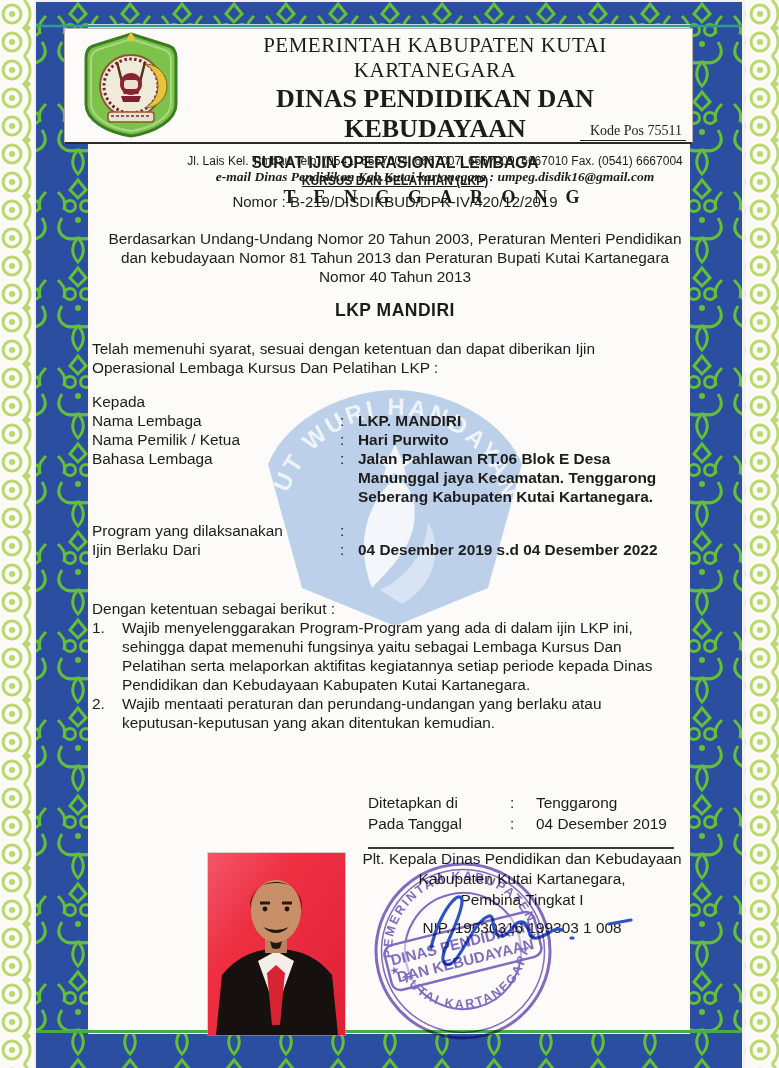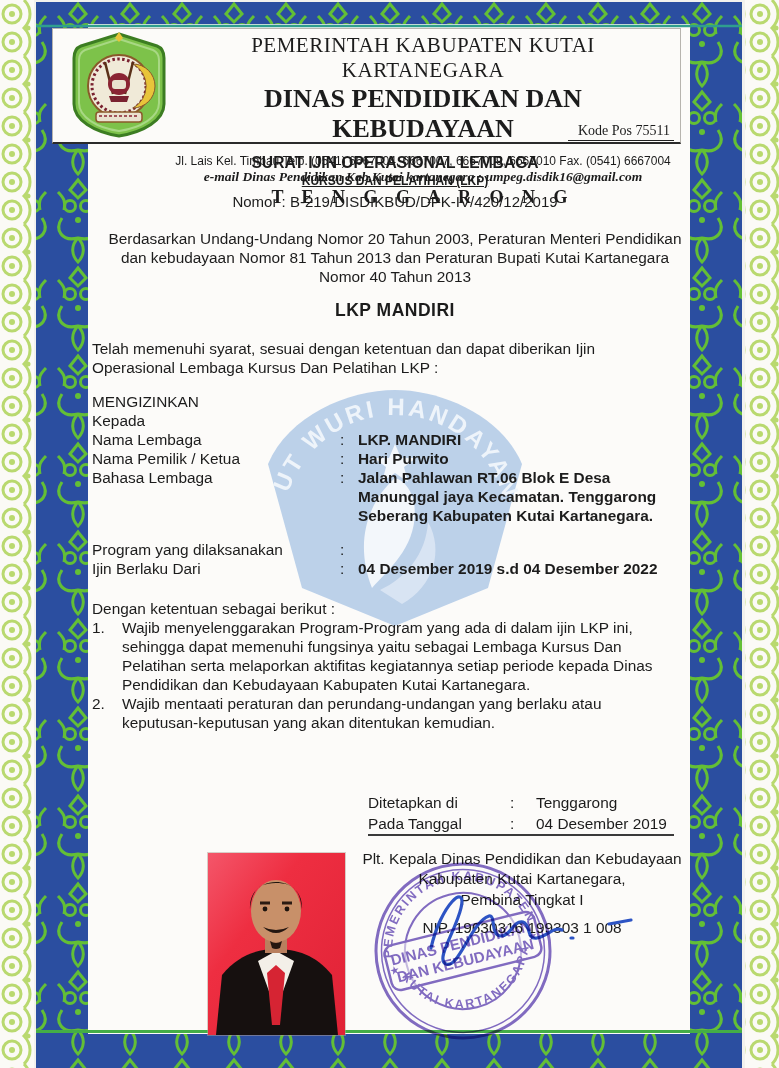--- a/index.html
+++ b/index.html
@@ -3,21 +3,21 @@
 <meta charset="utf-8">
 <style>
   html,body{margin:0;padding:0;background:#e8e7e3;}
   .page{position:relative;width:779px;height:1068px;background:#f2f1ed;overflow:hidden;
         font-family:"Liberation Sans",sans-serif;color:#1c1c1c;}
   .content-bg{position:absolute;left:88px;top:27px;width:602px;height:1007px;background:#fcfbf9;}
   svg{display:block;}
   .abs{position:absolute;}
 
   
-  .header-box{position:absolute;left:52px;top:28px;width:627px;height:113px;background:#fcfbf9;
+  .header-box{position:absolute;left:64px;top:28px;width:627px;height:113px;background:#fcfbf9;
               border:1px solid #b7b4ae;border-bottom:2.5px solid #2b2b2b;z-index:5;}
   .crest{position:absolute;left:16px;top:3px;}
   .header-text{position:absolute;left:118px;top:4px;width:504px;text-align:center;
                font-family:"Liberation Serif",serif;}
   .gov-line{font-size:21px;letter-spacing:.5px;}
   .dept-line{font-size:26px;font-weight:bold;margin-top:1px;}
   .addr-line{font-family:"Liberation Sans",sans-serif;font-size:12px;margin-top:10px;}
   .email-line{font-size:13.5px;font-weight:bold;font-style:italic;margin-top:1px;}
   .city-line{font-size:18px;font-weight:bold;letter-spacing:7px;margin-top:2px;}
   .kodepos{position:absolute;right:6px;bottom:1px;font-family:"Liberation Serif",serif;
@@ -37,21 +37,21 @@
   .grant{top:392px;}
   .grant-head{margin-bottom:0;}
   .frow{display:grid;grid-template-columns:248px 18px 338px;}
   .frow .val{font-weight:bold;white-space:pre-line;}
   .conditions{top:599px;}
   .crow{display:grid;grid-template-columns:30px 576px;margin-top:0;}
   .closing{top:742px;}
 
   .issuance{position:absolute;left:368px;top:792px;width:306px;font-size:15.4px;line-height:21px;z-index:4;}
   .irow{display:grid;grid-template-columns:142px 26px 138px;}
-  .irow.underlined{border-bottom:2px solid #3a3a3a;padding-bottom:0;}
+  .irow.underlined{border-bottom:2px solid #3a3a3a;padding-bottom:13px;}
 
   .sig-block{position:absolute;left:346px;top:849px;width:352px;text-align:center;
              font-size:15.4px;line-height:20px;z-index:4;}
   .sig-name{margin-top:61px;font-weight:bold;text-decoration:underline;font-size:15.8px;}
   .sig-rank{margin-top:1px;}
   .sig-nip{margin-top:8px;}
 
   .photo{position:absolute;left:208px;top:853px;width:137px;height:182px;z-index:6;
          box-shadow:0 0 0 1px rgba(180,160,150,.5);}
   .signature{position:absolute;left:413px;top:876px;z-index:7;}
@@ -149,21 +149,20 @@
   <div class="body-block preamble center pre-line">Berdasarkan Undang-Undang Nomor 20 Tahun 2003, Peraturan Menteri Pendidikan
 dan kebudayaan Nomor 81 Tahun 2013 dan Peraturan Bupati Kutai Kartanegara
 Nomor 40 Tahun 2013</div>
 
   <div class="body-block lkp-name center">LKP MANDIRI</div>
 
   <div class="body-block statement pre-line">Telah memenuhi syarat, sesuai dengan ketentuan dan dapat diberikan Ijin
 Operasional Lembaga Kursus Dan Pelatihan LKP :</div>
 
   <div class="body-block grant">
-    <div class="grant-head">MENGIZINKAN</div>
     <div>Kepada</div>
     <div class="frow">
       <span>Nama Lembaga</span>
       <span>:</span>
       <span class="val">LKP. MANDIRI</span>
     </div>
     <div class="frow">
       <span>Nama Pemilik / Ketua</span>
       <span>:</span>
       <span class="val">Hari Purwito</span>

